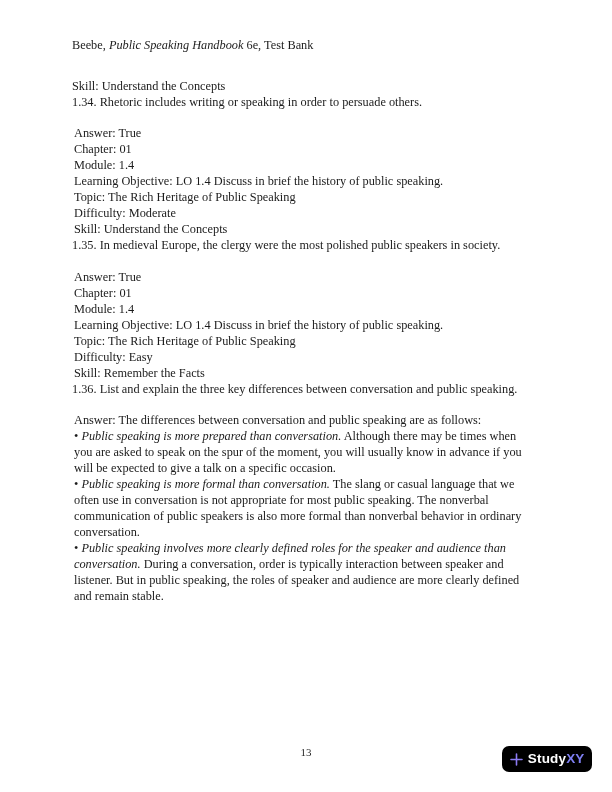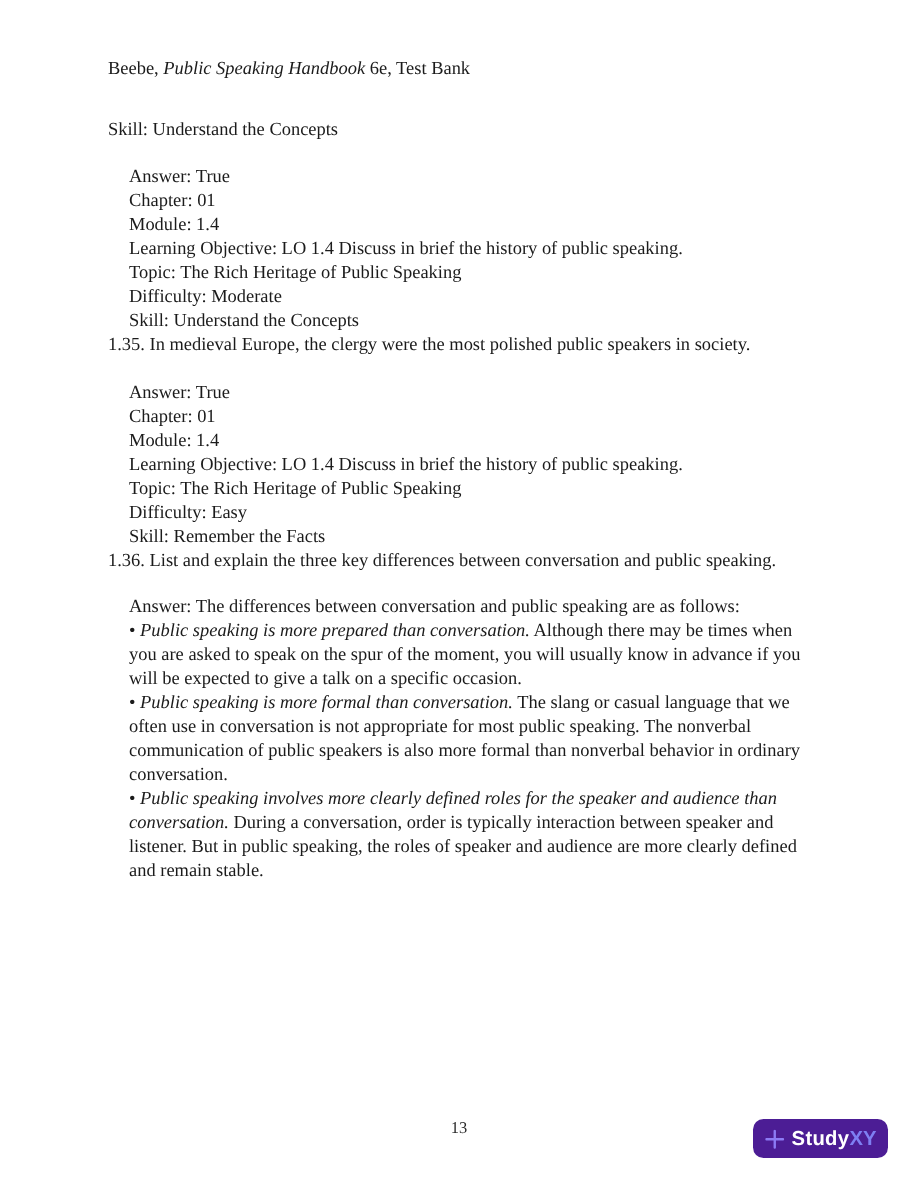--- a/index.html
+++ b/index.html
@@ -21,21 +21,21 @@
     right: 72px;
     white-space: nowrap;
   }
   .content {
     position: absolute;
     top: 78px;
     left: 72px;
     width: 468px;
   }
   .content p { margin: 0; }
-  .indent { margin-left: 14px; }
+  .indent { margin-left: 2px; }
   .mt12 { margin-top: 12px; }
   .mt15 { margin-top: 15px; }
   .mt16 { margin-top: 16px; }
   .section-heading {
     margin-top: 32px !important;
     font-weight: bold;
   }
   .answer-block { width: 450px; }
   i { font-style: italic; }
   .footer-page {
@@ -46,21 +46,21 @@
     text-align: center;
     font-size: 11px;
     color: #2a2a2a;
   }
   .logo {
     position: absolute;
     left: 502px;
     top: 746px;
     width: 90px;
     height: 26px;
-    background: #4c1d95;
+    background: #000000;
     border-radius: 7px;
     display: flex;
     align-items: center;
     justify-content: center;
     gap: 5px;
     font-family: "Liberation Sans", sans-serif;
     font-weight: bold;
     font-size: 13.5px;
     cursor: pointer;
   }
@@ -72,20 +72,21 @@
 <body>
 
 <div class="page">
 
   <div class="header"><span>Beebe, </span><i>Public Speaking Handbook</i><span> 6e, Test Bank</span></div>
 
   <div class="content">
 
     <p class="indent">Skill: Understand the Concepts</p>
 
+    <p class="mt12"><span>1.34.</span><span> Rhetoric includes writing or speaking in order to persuade others.</span></p>
 
     <div class="indent mt15">
       <p>Answer: True</p>
       <p>Chapter: 01</p>
       <p>Module: 1.4</p>
       <p>Learning Objective: LO 1.4 Discuss in brief the history of public speaking.</p>
       <p>Topic: The Rich Heritage of Public Speaking</p>
       <p>Difficulty: Moderate</p>
       <p>Skill: Understand the Concepts</p>
     </div>

